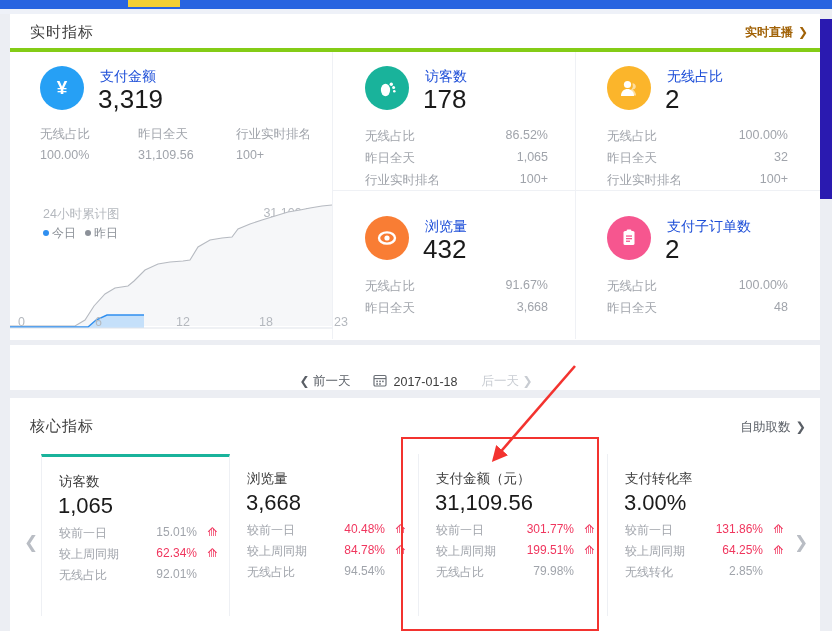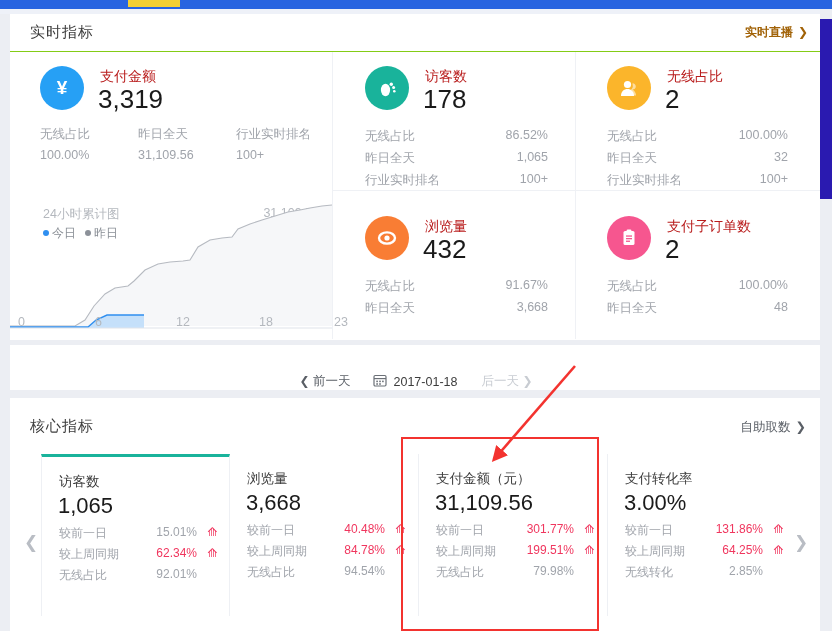--- a/index.html
+++ b/index.html
@@ -25,21 +25,21 @@
     background: #eef1f8;
   }
 
   
   .panel-rt {
     position: absolute; left: 10px; top: 14px; width: 812px; height: 326px;
     background: #ffffff;
   }
   .rt-head {
     position: relative; height: 38px;
-    border-bottom: 1px solid #84cc16;
+    border-bottom: 4px solid #84cc16;
   }
   .rt-title {
     position: absolute; left: 20px; top: 9px;
     font-size: 15px; color: #3c3c3c; letter-spacing: 1px;
   }
   .rt-meta {
     position: absolute; right: 128px; top: 12px;
     font-size: 11.5px; color: #9a9a9a; white-space: nowrap;
   }
   .rt-meta .sep { display: inline-block; width: 16px; }
@@ -57,21 +57,21 @@
 
   .mblock { position: absolute; }
   .mb-icon {
     position: absolute; left: 0; top: 0;
     width: 44px; height: 44px; border-radius: 50%;
     display: flex; align-items: center; justify-content: center;
     color: #fff;
   }
   .mb-name {
     position: absolute; left: 60px; top: 2px;
-    font-size: 14px; color: #b91c1c; white-space: nowrap;
+    font-size: 14px; color: #1d4ed8; white-space: nowrap;
   }
   .mb-val {
     position: absolute; left: 58px; top: 18px;
     font-size: 26px; color: #1a1a1a; letter-spacing: 0px; white-space: nowrap;
   }
   .mb-rows { position: absolute; left: 0; top: 62px; width: 100%; }
   .mb-row {
     position: relative; height: 22px;
     font-size: 12.5px; color: #a0a4ab;
   }

